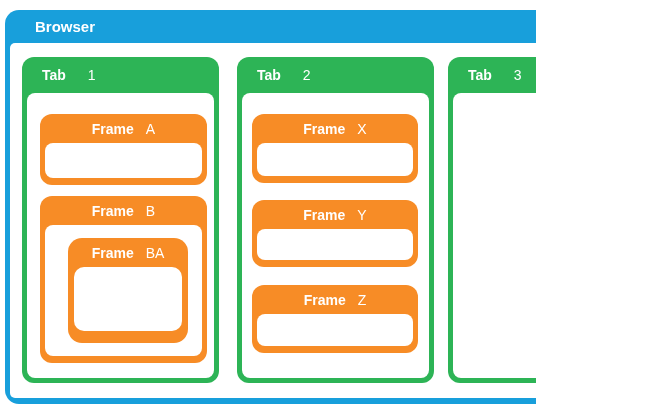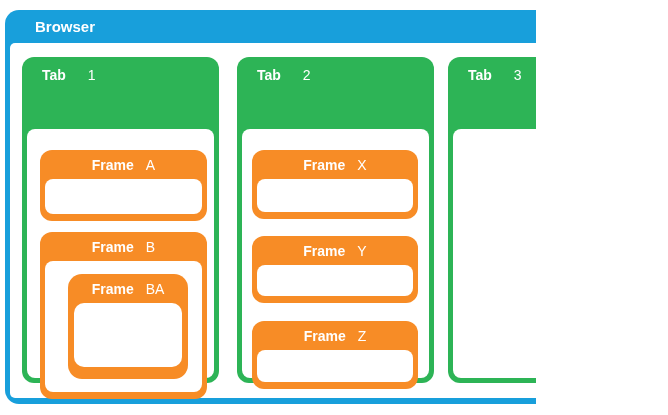--- a/index.html
+++ b/index.html
@@ -42,21 +42,21 @@
   }
   .tab-header .lbl {
     color:var(--label_text, #ffffff); font-weight:700; font-size:14px;
   }
   .tab-header .nm {
     color:var(--label_text, #ffffff); font-weight:400; font-size:14px;
     margin-left:22px;
   }
   .tab-body {
     position:absolute; left:5px; right:5px; top:36px; bottom:5px;
-    background:var(--page_bg, #ffffff); border-radius:8px;margin-top:36px;
+    background:var(--page_bg, #ffffff); border-radius:8px;
   }
 
   
   .frame {
     position:absolute;
     background:var(--frame_orange, #F78C26); border-radius:12px;
   }
   .frame-header {
     position:absolute; left:0; top:0; right:0; height:29px;
     display:flex; align-items:center; justify-content:center; gap:12px;

